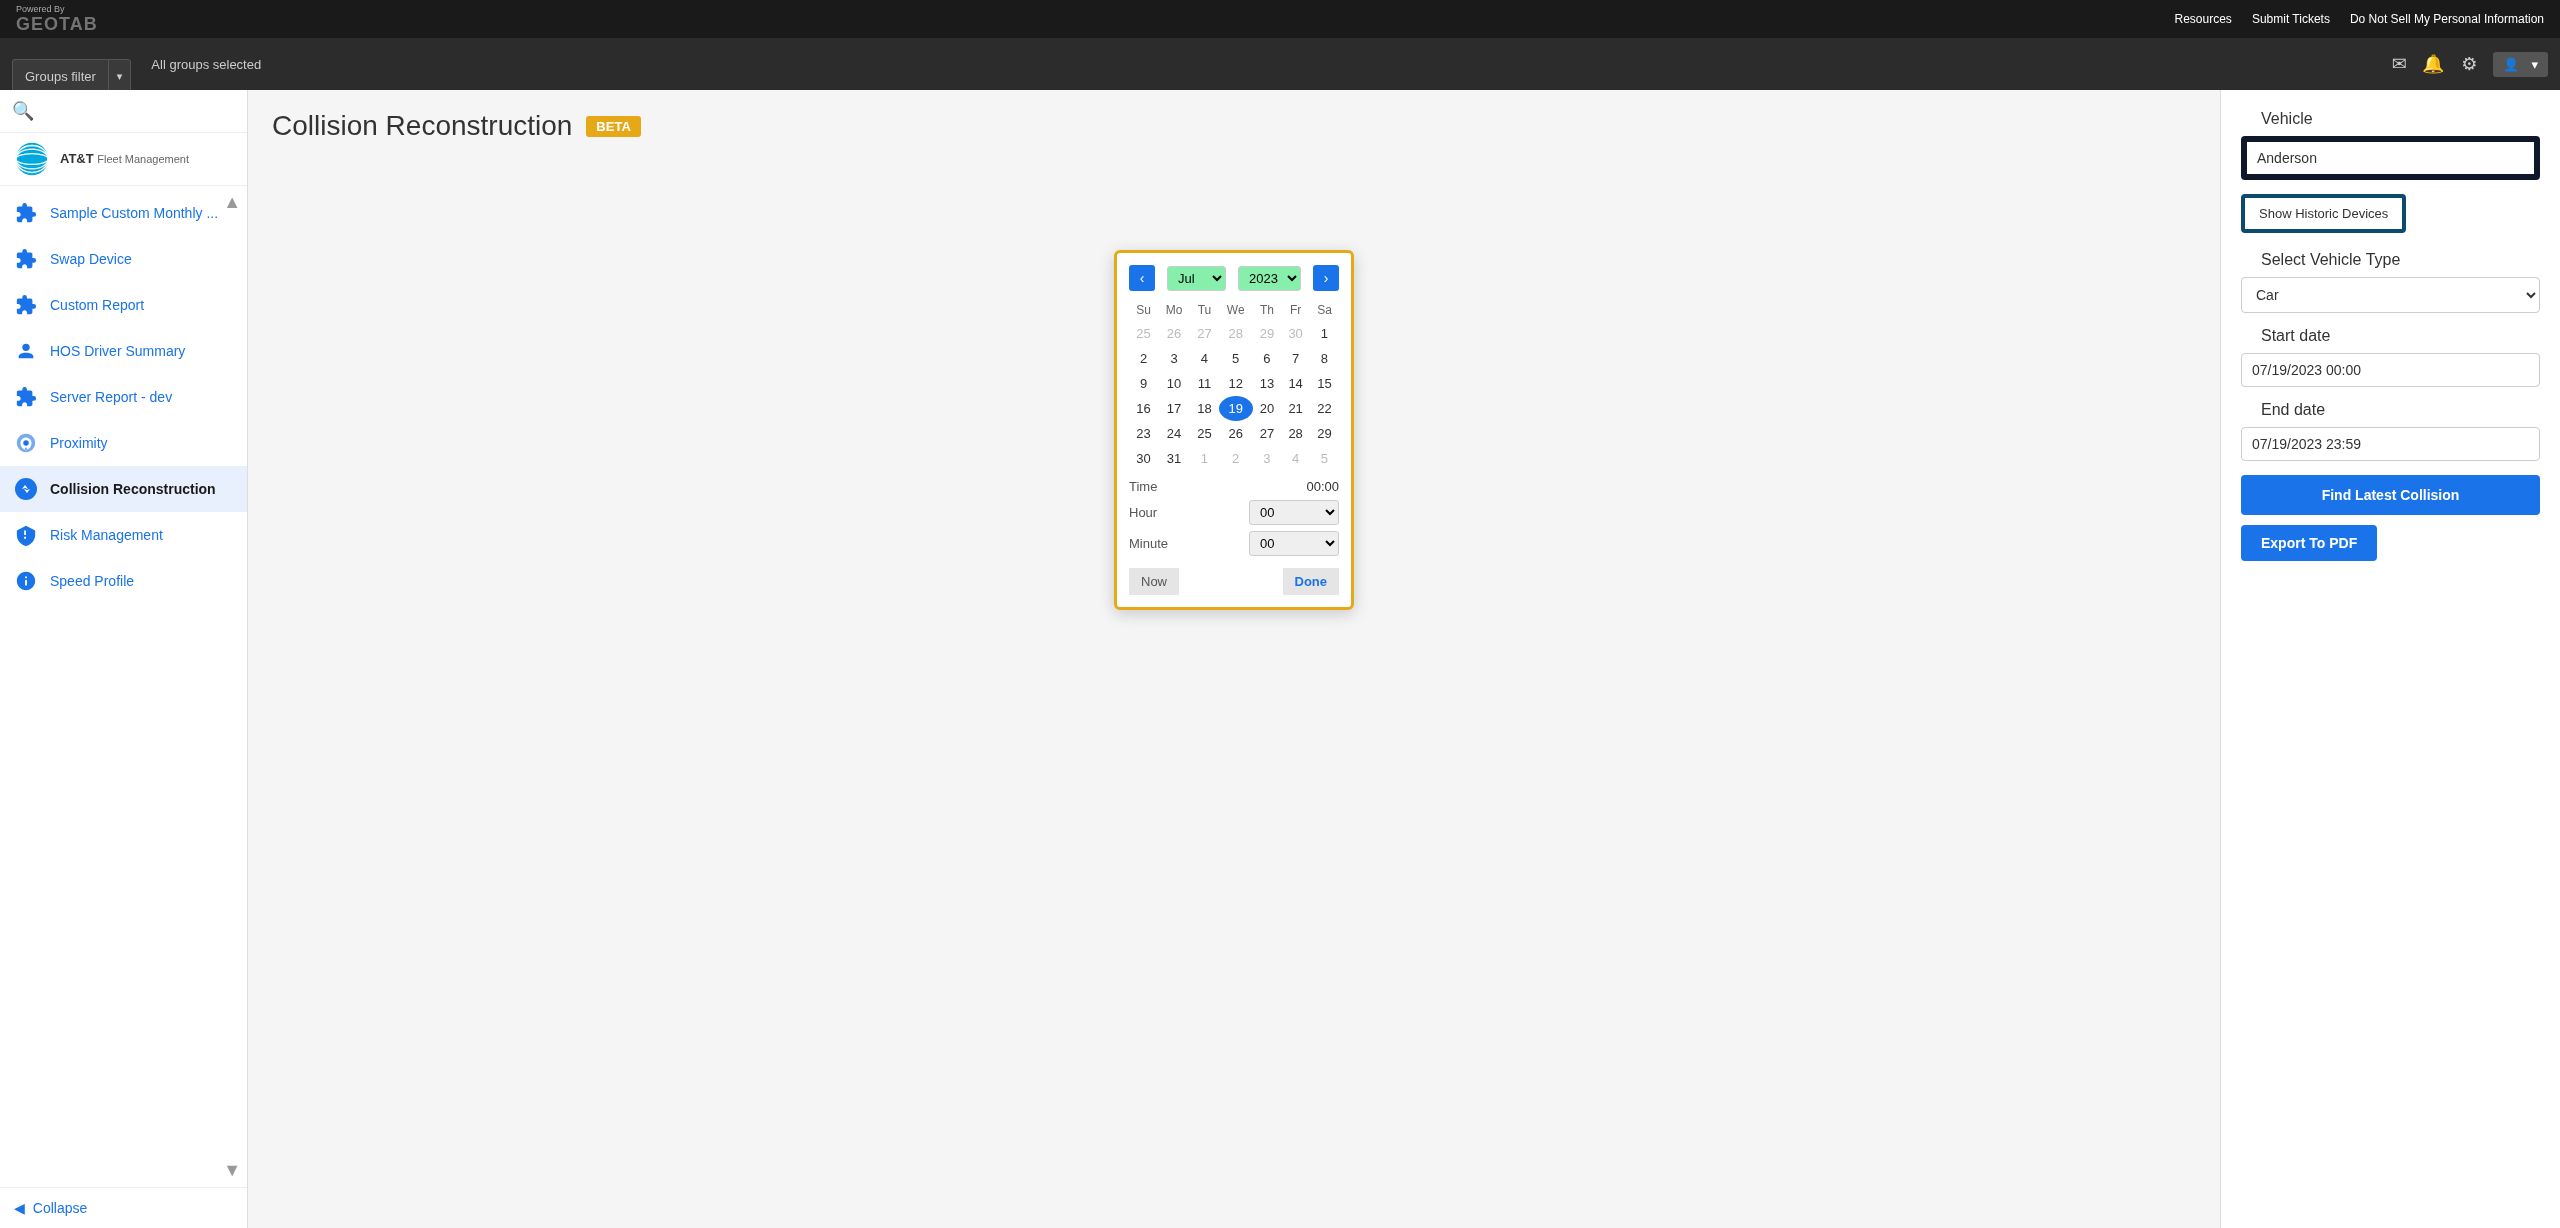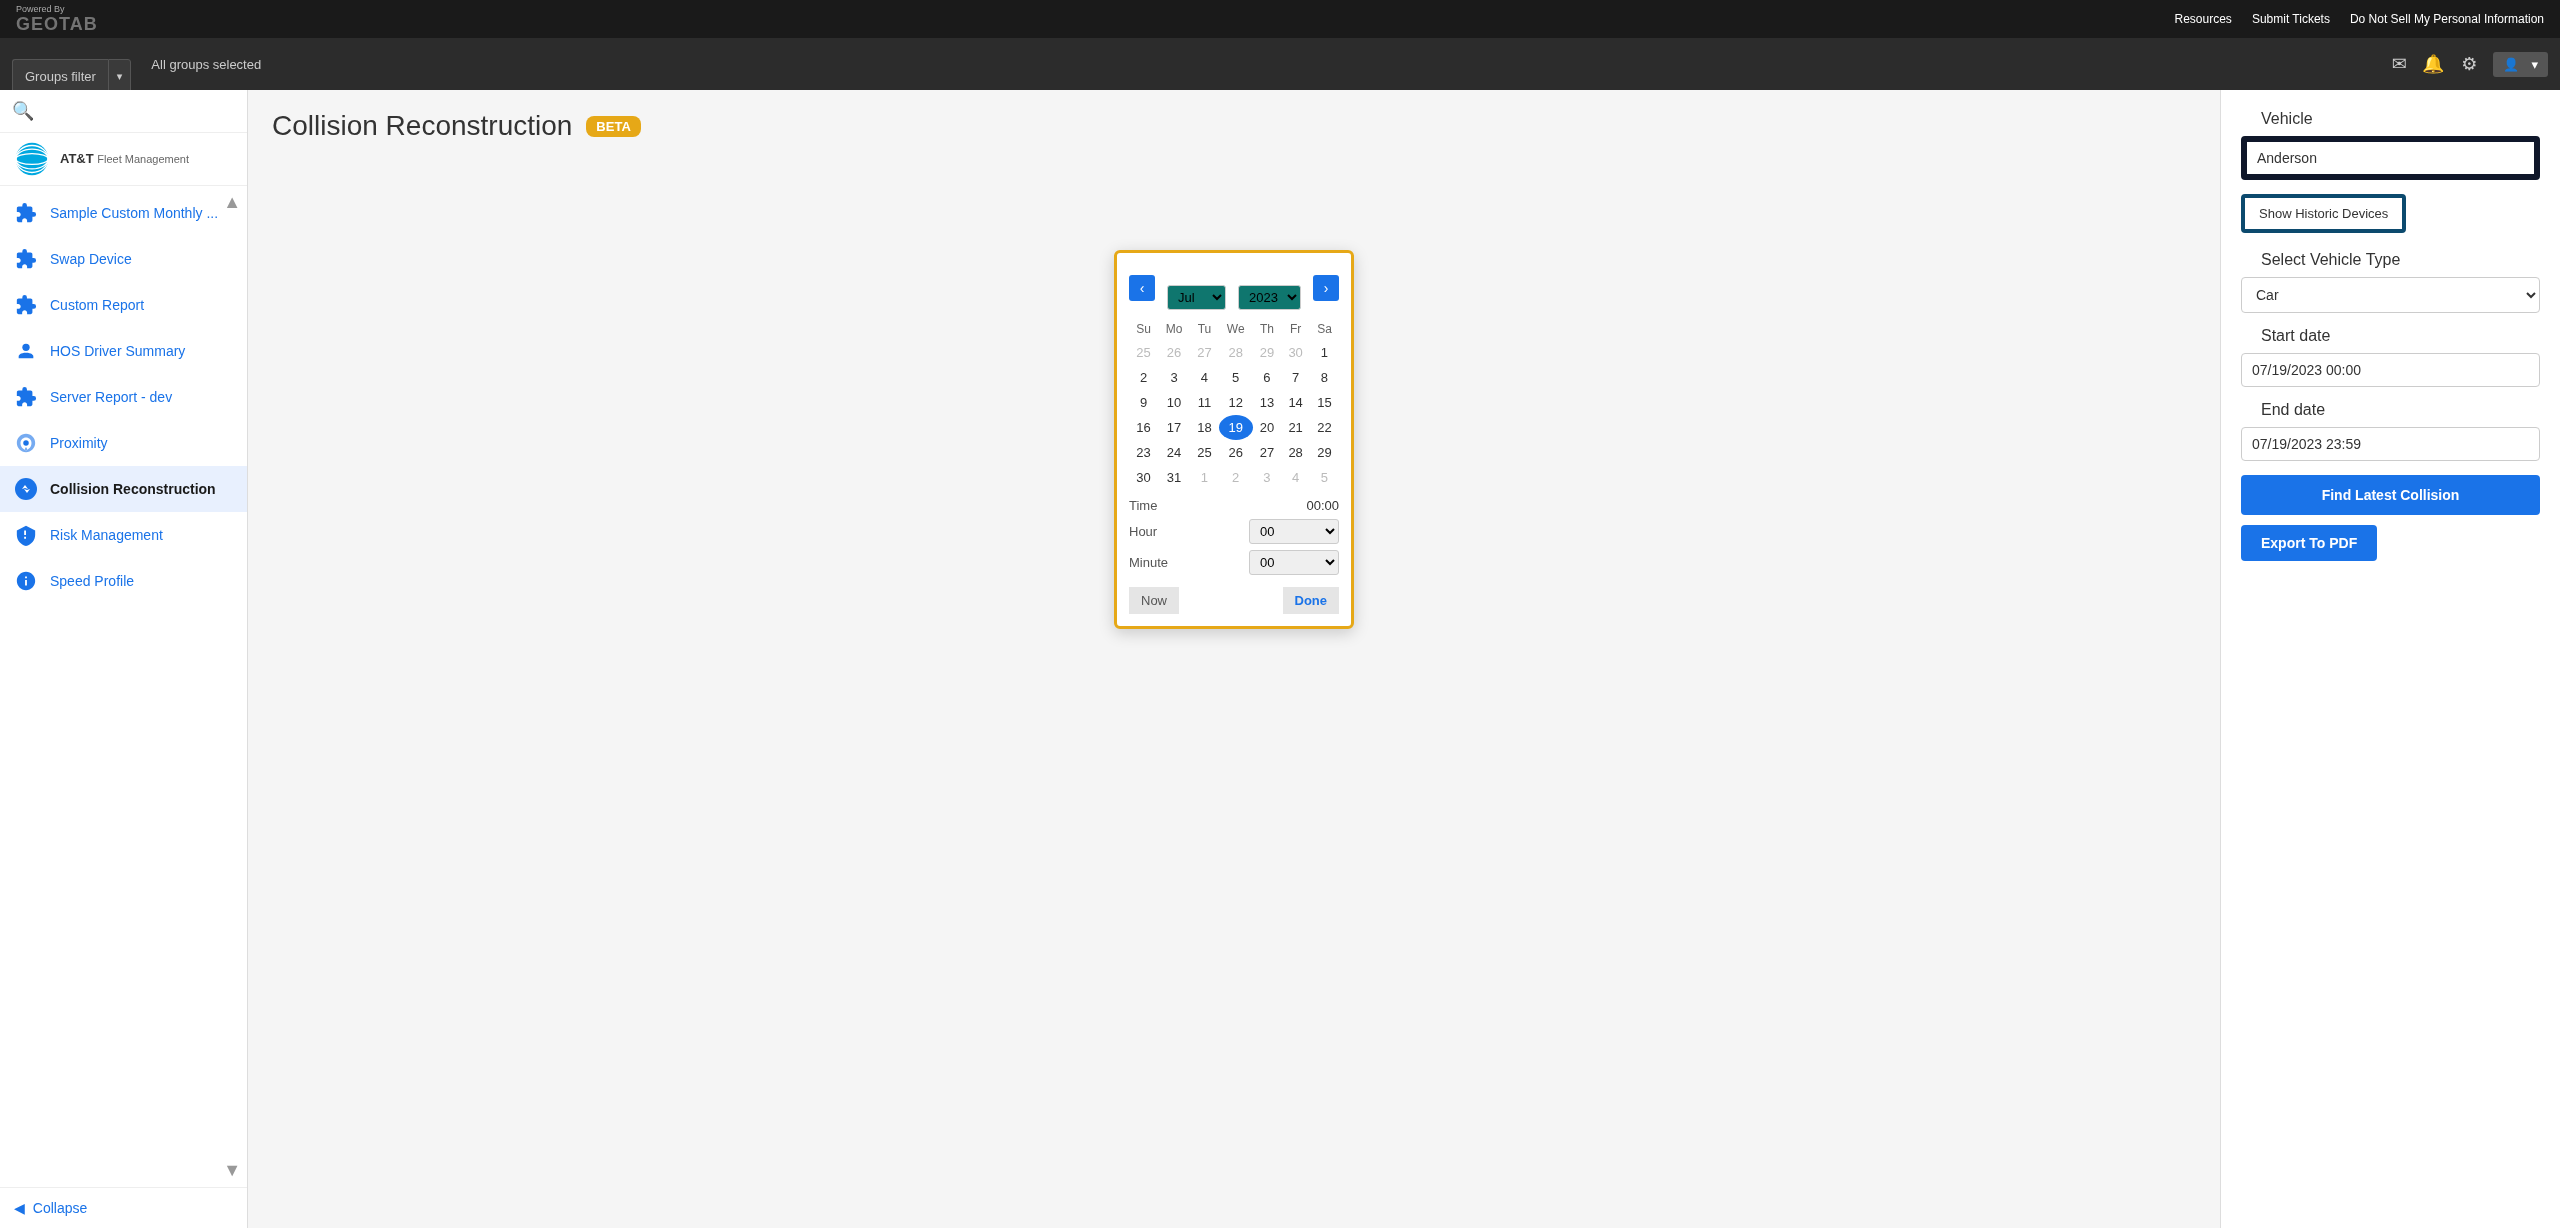--- a/index.html
+++ b/index.html
@@ -238,21 +238,21 @@
       font-size: 28px;
       color: #333;
       font-weight: normal;
     }
     .beta-badge {
       background: #e6a817;
       color: white;
       font-size: 13px;
       font-weight: bold;
       padding: 3px 10px;
-      border-radius: 8px;
+      border-radius: 3px;
     }
 
     
     .right-panel {
       width: 340px;
       background: white;
       border-left: 1px solid #ddd;
       padding: 20px 20px;
       overflow-y: auto;
       flex-shrink: 0;
@@ -358,22 +358,21 @@
       font-size: 14px;
       display: flex;
       align-items: center;
       justify-content: center;
     }
     .cal-month-select, .cal-year-select {
       border: 1px solid #ccc;
       border-radius: 3px;
       padding: 3px 6px;
       font-size: 13px;
-      background: #0f766e;
-      margin-top: 20px;
+      background: #86efac;
     }
     .cal-grid {
       width: 100%;
       border-collapse: collapse;
     }
     .cal-grid th {
       text-align: center;
       font-size: 12px;
       color: #666;
       padding: 4px 2px;

